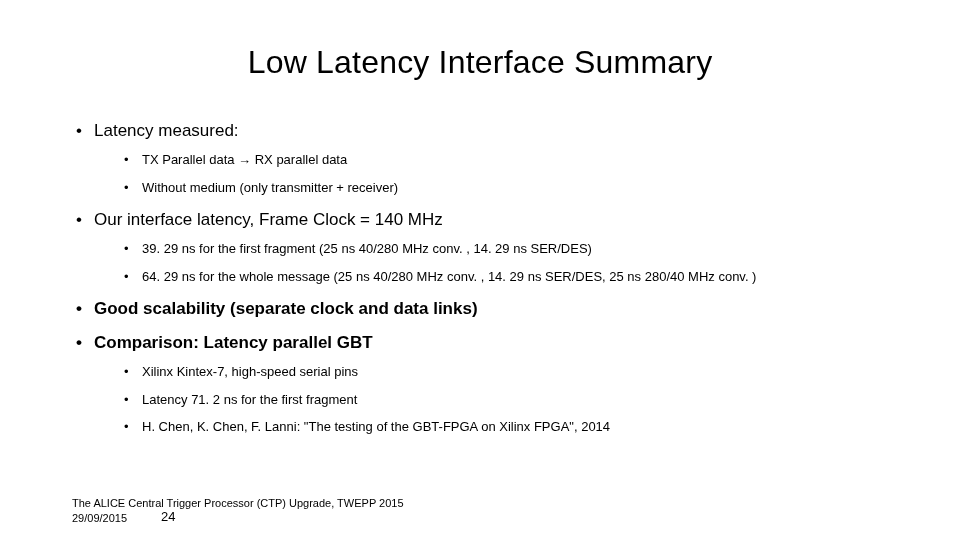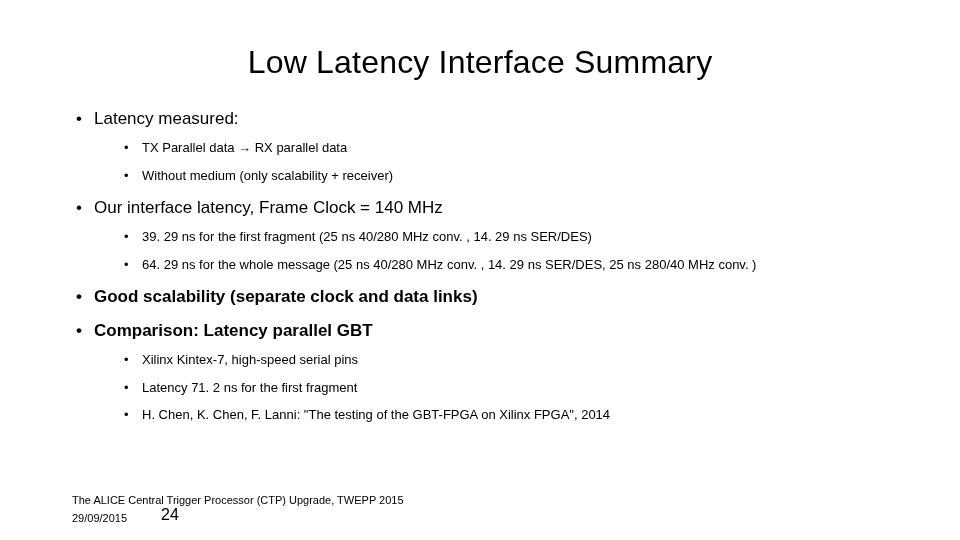--- a/index.html
+++ b/index.html
@@ -1,43 +1,43 @@
 <!DOCTYPE html>
 <html><head>
 <meta charset="utf-8">
 <style>
   * { margin: 0; padding: 0; box-sizing: border-box; }
   html, body { width: 960px; height: 540px; font-family: Arial, Helvetica, sans-serif; background: #fff; color: #000; }
   .slide { width: 960px; height: 540px; position: relative; padding: 0; }
   .title { font-size: 32px; font-weight: 400; text-align: center; padding-top: 44px; padding-bottom: 28px; letter-spacing: 0.2px; }
-  .content { padding: 0 72px 0 72px; }
+  .content { padding: 0 72px 0 72px; margin-top: 12px; }
   ul { list-style: none; }
   .lvl1 { margin-bottom: 14px; font-size: 17px; }
   .lvl1.bold { font-weight: 600; }
   .lvl1::before { content: "•"; display: inline-block; width: 18px; margin-left: 4px; }
   .lvl2 { margin: 10px 0 10px 52px; font-size: 13px; font-weight: 400; line-height: 1.35; }
   .lvl2::before { content: "•"; display: inline-block; width: 18px; }
   .footer { position: absolute; bottom: 16px; left: 0; width: 960px; padding: 0 60px 0 72px; display: flex; justify-content: space-between; align-items: baseline; font-size: 11px; flex-direction: column; }
   .footer .left { }
   .footer .right { display: flex; align-items: flex-end; gap: 34px; }
-  .footer .pagenum { font-size: 16px; }
+  .footer .pagenum { font-size: 13px; }
 </style>
 </head>
 <body>
 
 <div class="slide">
   <h1 class="title">Low Latency Interface Summary</h1>
 
   <div class="content">
     <ul>
 
       <li class="lvl1"><span>Latency measured:</span>
         <ul>
           <li class="lvl2"><span>TX Parallel data → RX parallel data</span></li>
-          <li class="lvl2"><span>Without medium (only scalability + receiver)</span></li>
+          <li class="lvl2"><span>Without medium (only transmitter + receiver)</span></li>
         </ul>
       </li>
 
       <li class="lvl1"><span>Our interface latency, Frame Clock = 140 MHz</span>
         <ul>
           <li class="lvl2"><span>39. 29 ns for the first fragment (25 ns 40/280 MHz conv. , 14. 29 ns SER/DES)</span></li>
           <li class="lvl2"><span>64. 29 ns for the whole message (25 ns 40/280 MHz conv. , 14. 29 ns SER/DES, 25 ns 280/40 MHz conv. )</span></li>
         </ul>
       </li>
 

